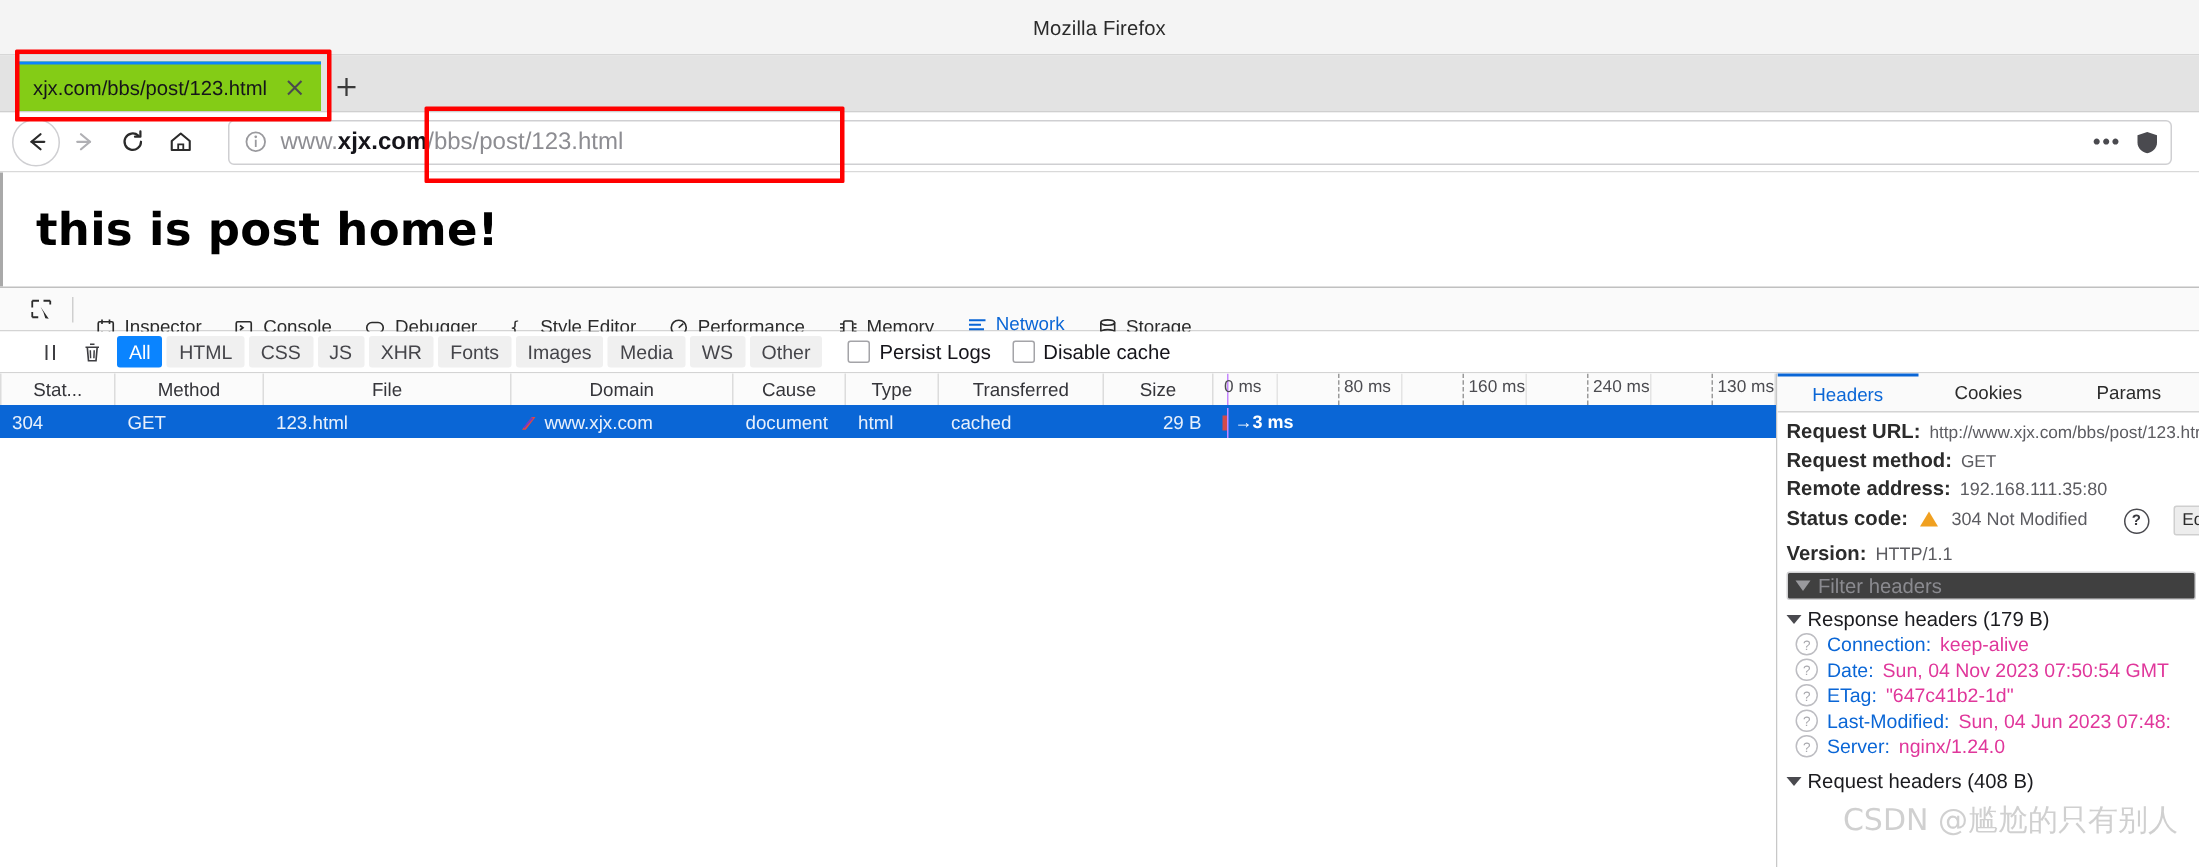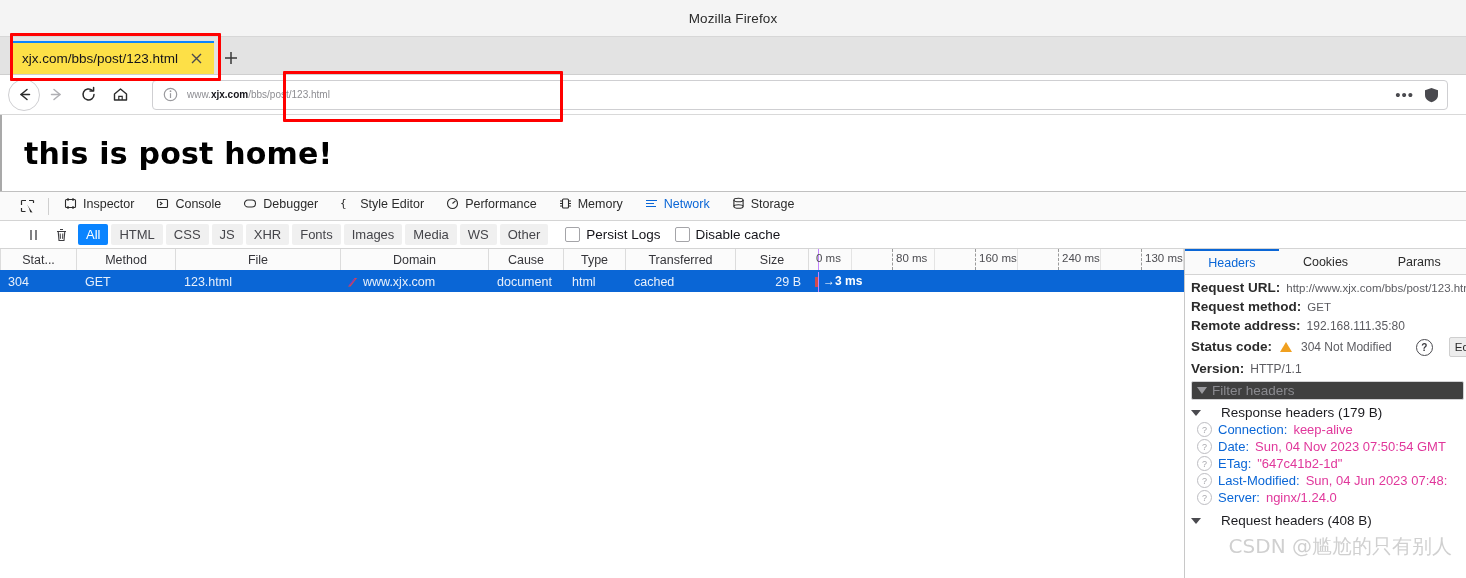--- a/index.html
+++ b/index.html
@@ -35,21 +35,21 @@
     background: #e3e3e3;
     display: flex; align-items: flex-end;
     padding-left: 10px;
     box-sizing: border-box;
     border-bottom: 1px solid #cfcfcf;
     position: relative;
   }
   .tab {
     height: 33px;
     min-width: 190px;
-    background: #fde047;
+    background: #84cc16;
     border-top: 2px solid #0a84ff;
     display: flex; align-items: center;
     padding: 0 6px 0 12px;
     box-sizing: border-box;
     position: relative;
   }
   .tab-label {
     font-size: 13.5px;
     color: #15141a;
     white-space: nowrap;
@@ -106,21 +106,21 @@
     position: relative;
   }
   .ident-icon {
     width: 18px; height: 18px;
     flex: 0 0 auto;
     color: #8e8e93;
     display: flex; align-items: center; justify-content: center;
     margin-right: 8px;
   }
   .url-text {
-    font-size: 10px;
+    font-size: 16px;
     color: #8d8d92;
     white-space: nowrap;
   }
   .url-text b { color: #15141a; font-weight: 700; }
   .url-right {
     display: flex; align-items: center;
     margin-left: auto;
     gap: 10px;
     color: #4a4a4f;
   }
@@ -166,21 +166,21 @@
     display: flex; align-items: center; justify-content: center;
     margin-right: 10px;
   }
   .dt-sep {
     width: 1px; height: 17px;
     background: #cfcfcf;
     margin-right: 4px;
   }
   .dt-tab {
     height: 28px;
-    display: flex; align-items: flex-start;
+    display: flex; align-items: flex-end;
     gap: 6px;
     padding: 0 11px;
     font-size: 12.5px;
     color: #2b2b2b;
     box-sizing: border-box;
     white-space: nowrap;
     margin-top: 10px;
   }
   .dt-tab.active {
     color: #0a66d6;
@@ -415,21 +415,21 @@
     width: 0; height: 0;
     border-left: 5px solid transparent;
     border-right: 5px solid transparent;
     border-top: 7px solid #9a9a9e;
     flex: 0 0 auto;
   }
   #filter-headers .ph { font-size: 13.5px; color: #8a8a8f; }
 
   .hdr-group {
     display: flex; align-items: center;
-    gap: 20px;
+    gap: 4px;
     padding: 3px 16px 1px 2px;
     font-size: 13.5px;
     color: #1b1b1f;
   }
   .caret {
     width: 0; height: 0;
     border-left: 5px solid transparent;
     border-right: 5px solid transparent;
     border-top: 6px solid #4a4a4f;
     flex: 0 0 auto;

